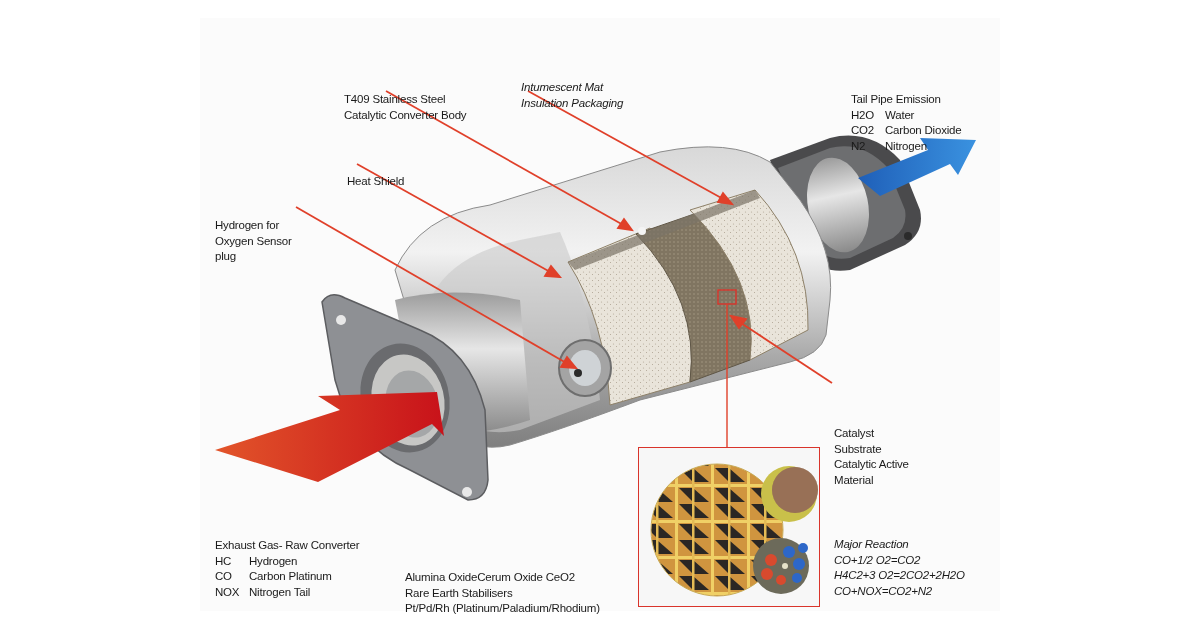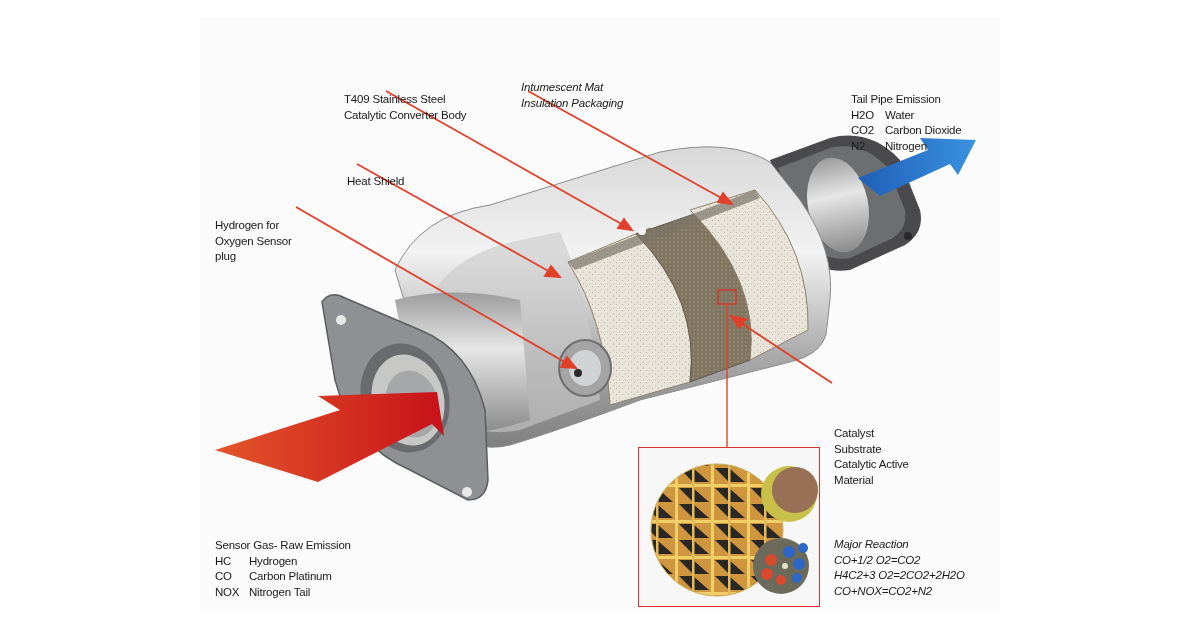--- a/index.html
+++ b/index.html
@@ -179,36 +179,39 @@
     <span class="k">CO2</span>
     <span>Carbon Dioxide</span>
   </div>
   <div class="row">
     <span class="k">N2</span>
     <span>Nitrogen</span>
   </div>
 </div>
 
 <div class="label" style="left:215px; top:498px;">
-  <div>Sensor Gas- Raw Emission</div>
+  <div>Exhaust Gas- Raw Converter</div>
   <div class="row">
     <span class="k">HC</span>
     <span>Hydrogen</span>
   </div>
   <div class="row">
     <span class="k">CO</span>
     <span>Carbon Platinum</span>
   </div>
   <div class="row">
     <span class="k">NOX</span>
     <span>Nitrogen Tail</span>
   </div>
 </div>
 
 <div class="label" style="left:405px; top:530px;">
+  <div>Alumina OxideCerum Oxide CeO2</div>
+  <div>Rare Earth Stabilisers</div>
+  <div>Pt/Pd/Rh (Platinum/Paladium/Rhodium)</div>
 </div>
 
 <div class="label" style="left:834px; top:386px;">
   <div>Catalyst</div>
   <div>Substrate</div>
   <div>Catalytic Active</div>
   <div>Material</div>
 </div>
 
 <div class="label" style="left:834px; top:497px;font-style:italic;">

